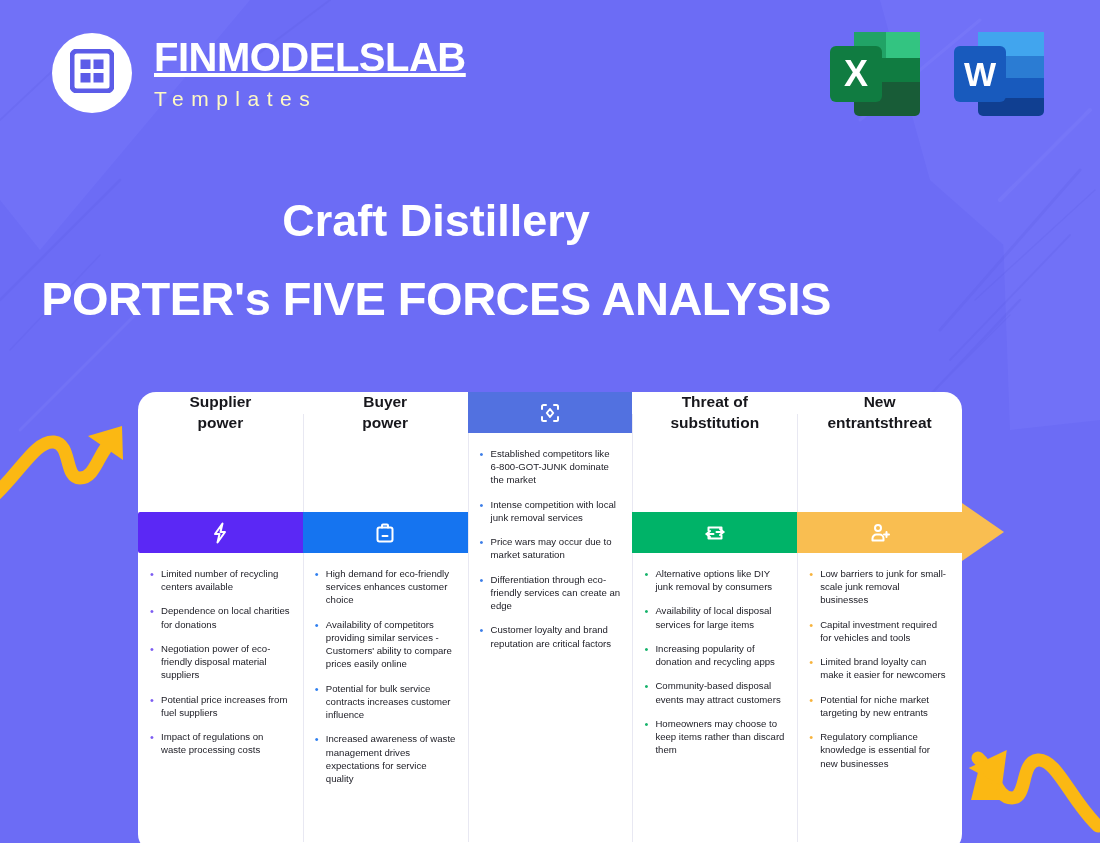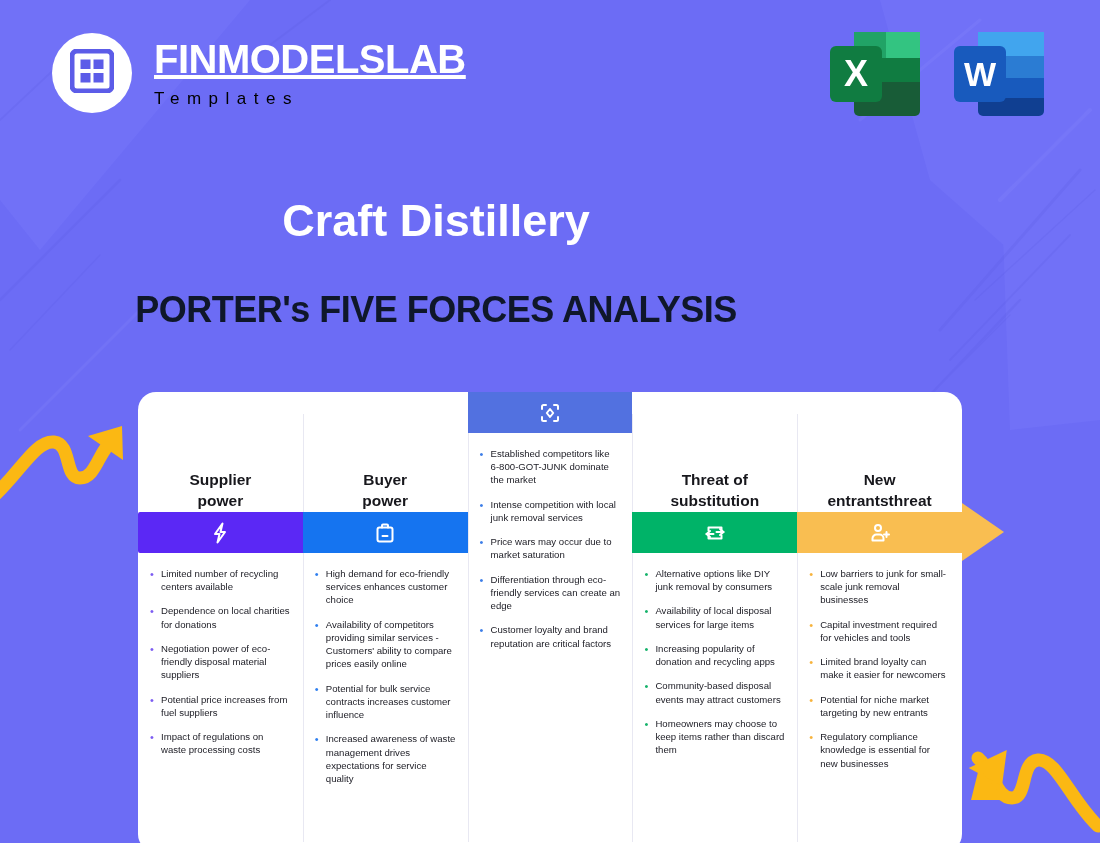--- a/index.html
+++ b/index.html
@@ -52,22 +52,22 @@
     color: #FFFFFF;
     font-size: 40px;
     font-weight: bold;
     letter-spacing: -0.5px;
     line-height: 1;
     position: relative;
     white-space: nowrap;
     text-decoration: underline;
   }
   .brand-sub {
-    color: #000000;
-    font-size: 17px;
+    color: #fef9c3;
+    font-size: 21px;
     letter-spacing: 7.5px;
     line-height: 1;
     margin-top: 11px;
     white-space: nowrap;
   }
 
   
   #office-icons {
     position: absolute;
     top: 28px;
@@ -92,26 +92,26 @@
     z-index: 3;
   }
   #doc-title {
     color: #FFFFFF;
     font-size: 45px;
     font-weight: bold;
     letter-spacing: 0px;
     line-height: 1.1;
   }
   #doc-subtitle {
-    color: #0f172a;
-    font-size: 36px;
+    color: #ffffff;
+    font-size: 47px;
     font-weight: bold;
     letter-spacing: -0.5px;
     line-height: 1.1;
-    margin-top: 44px;
+    margin-top: 27px;
     white-space: nowrap;
   }
 
   
   .deco-arrow {
     position: absolute;
     z-index: 2;
     pointer-events: none;
   }
   #arrow-top-left { left: -8px; top: 408px; }
@@ -146,21 +146,21 @@
     position: absolute;
     left: 0;
     top: 22px;
     bottom: 10px;
     width: 1px;
     background: #E8E8F2;
   }
   .col-head {
     height: 120px;
     display: flex;
-    align-items: flex-end;
+    align-items: flex-start;
     justify-content: center;
     text-align: center;
     padding: 0 6px;
     box-sizing: border-box;
   }
   .col-head-text {
     color: #17171C;
     font-size: 15.5px;
     font-weight: bold;
     line-height: 1.35;

